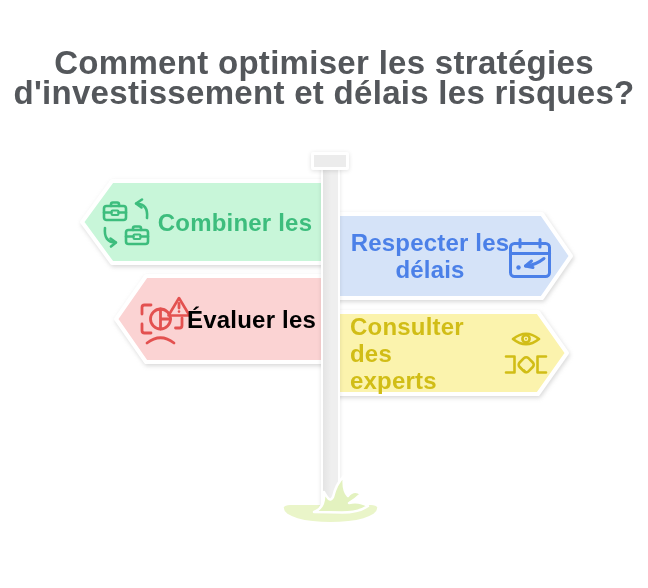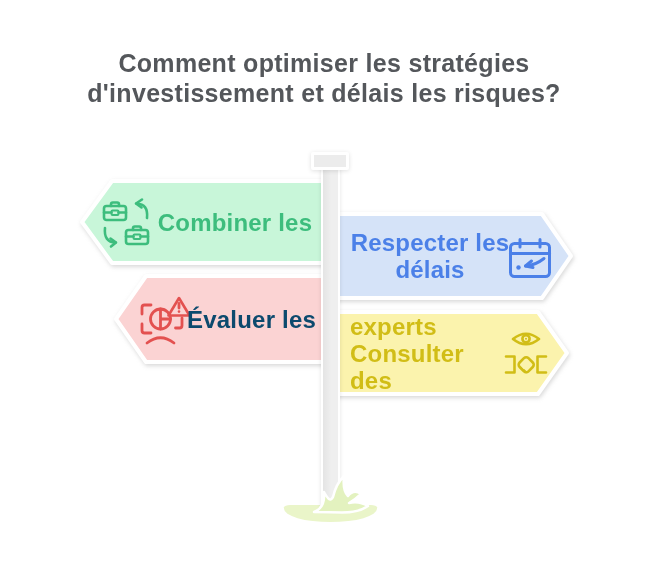--- a/index.html
+++ b/index.html
@@ -2,37 +2,37 @@
 <html><head>
 <meta charset="utf-8">
 <style>
   html,body{margin:0;padding:0;background:#fff;}
   .canvas{
     position:relative;width:648px;height:588px;overflow:hidden;background:#ffffff;
     font-family:"Liberation Sans", sans-serif;
   }
   .title{
     position:absolute;left:0;right:0;top:48px;text-align:center;
-    font-size:25px;font-weight:bold;line-height:30px;color:#54575b;letter-spacing:.3px;
+    font-size:33px;font-weight:bold;line-height:30px;color:#54575b;letter-spacing:.3px;
   }
   .sign{position:absolute;}
   .sign .shape{position:absolute;left:0;top:0;filter:drop-shadow(1px 2px 2px rgba(130,130,130,.30));}
   .sign .label{
     position:absolute;top:0;bottom:0;display:flex;flex-direction:column;justify-content:center;
     font-size:24px;font-weight:bold;line-height:27px;letter-spacing:.2px;
   }
   .sign .icon{position:absolute;}
   .sign-green{left:78px;top:178px;width:256px;height:88px;}
   .sign-green .label{left:74px;width:166px;text-align:center;color:#3dbd7d;}
   .sign-green .icon{left:24px;top:18px;}
   .sign-blue{left:328px;top:211px;width:246px;height:90px;}
   .sign-blue .label{left:22px;width:160px;text-align:center;color:#4b80e8;}
   .sign-blue .icon{left:179px;top:25px;}
   .sign-red{left:112px;top:273px;width:222px;height:92px;}
-  .sign-red .label{right:18px;width:160px;text-align:right;color:#0c4a6e;justify-content:center;}
+  .sign-red .label{right:18px;width:160px;text-align:right;color:#000000;justify-content:center;}
   .sign-red .icon{left:27px;top:21px;}
   .sign-yellow{left:328px;top:309px;width:242px;height:88px;}
   .sign-yellow .label{left:22px;width:160px;text-align:left;color:#d1bd16;}
   .sign-yellow .icon{left:176px;top:20px;}
   .pole{
     position:absolute;left:321px;top:166px;width:19px;height:344px;
     background:linear-gradient(90deg,#e4e4e4,#efefef 55%);
     border-left:2.5px solid #fff;border-right:2.5px solid #fff;box-sizing:border-box;
     z-index:5;filter:drop-shadow(0 1px 2px rgba(0,0,0,.10));
   }
@@ -125,22 +125,22 @@
     <svg class="icon" width="44" height="48" viewBox="0 0 44 48" fill="none" stroke="#d1bd16" stroke-width="2.6" stroke-linecap="round" stroke-linejoin="round">
       <path d="M 9,10 Q 22,-0.5 35,10 Q 22,20.5 9,10 Z"></path>
       <circle cx="22" cy="9.8" r="3.6"></circle>
       <circle cx="22" cy="9.8" r="1" fill="#d1bd16" stroke="none"></circle>
       <path d="M 2,27.5 H 10.5 V 43.5 H 2"></path>
       <path d="M 42,27.5 H 33.5 V 43.5 H 42"></path>
       <rect x="16" y="29.5" width="12.5" height="12.5" rx="3.2" transform="rotate(45 22.2 35.7)"></rect>
       <path d="M 16.5,38.5 l 2.6,2.6 M 19.8,41 l 2.3,2.3" stroke-width="2"></path>
     </svg>
     <div class="label">
+      <span>Consulter des</span>
       <span>experts</span>
-      <span>Consulter des</span>
     </div>
   </div>
 
   <div class="pole-cap"></div>
   <div class="pole"></div>
 
   <div class="grass-mound"></div>
   <svg class="grass-tuft" width="62" height="40" viewBox="0 0 62 40">
     <path d="M 3,38
              C 11,35 14,29 13,18

